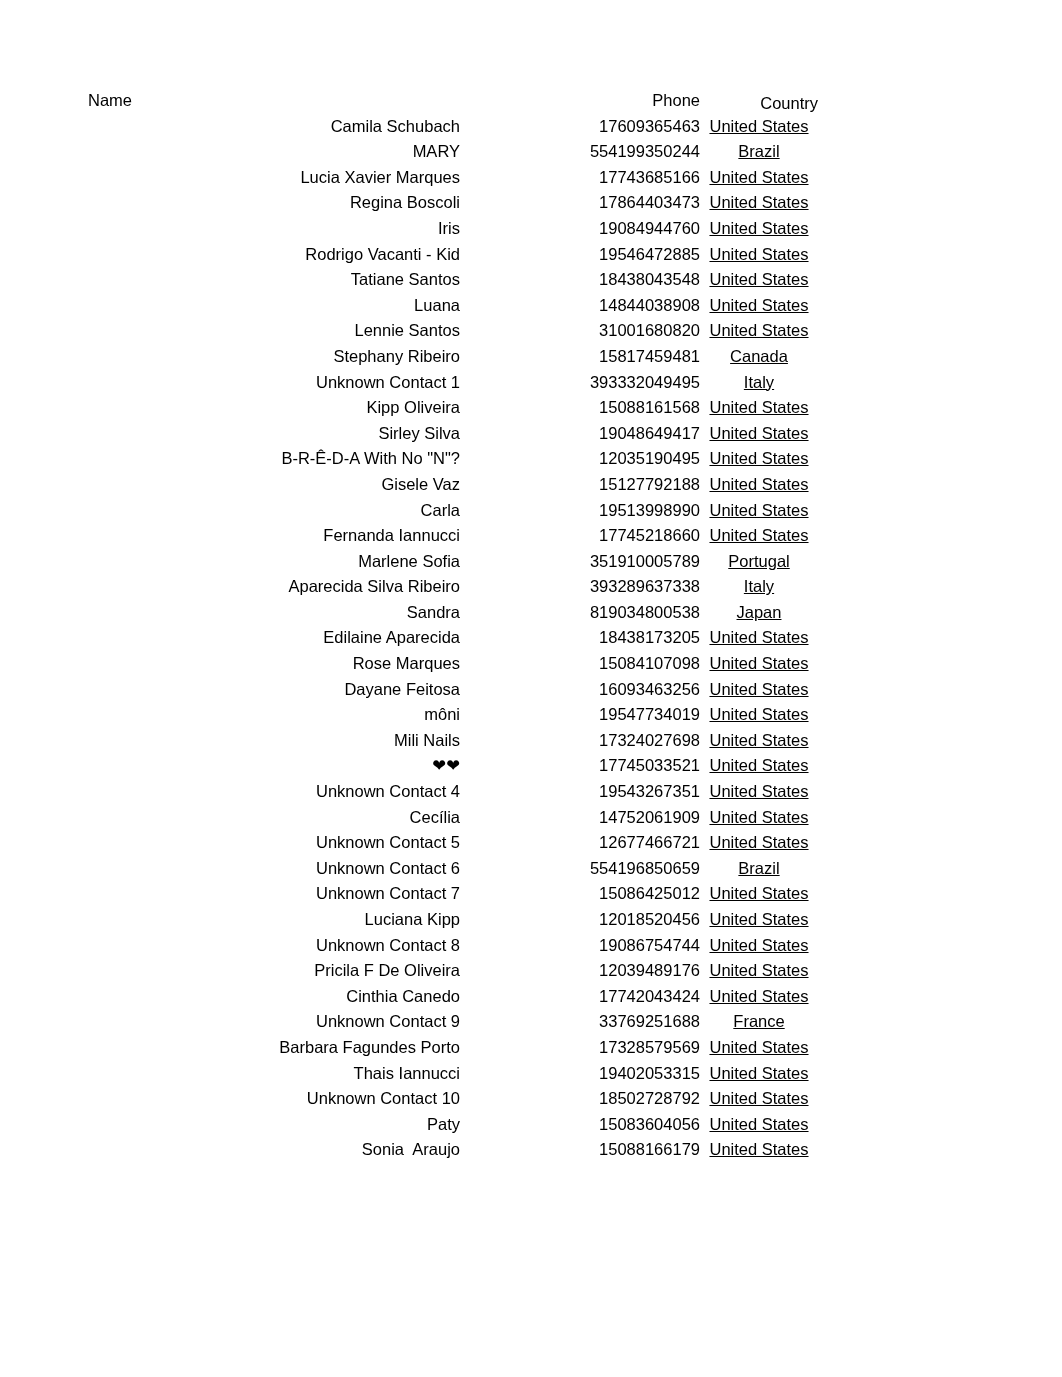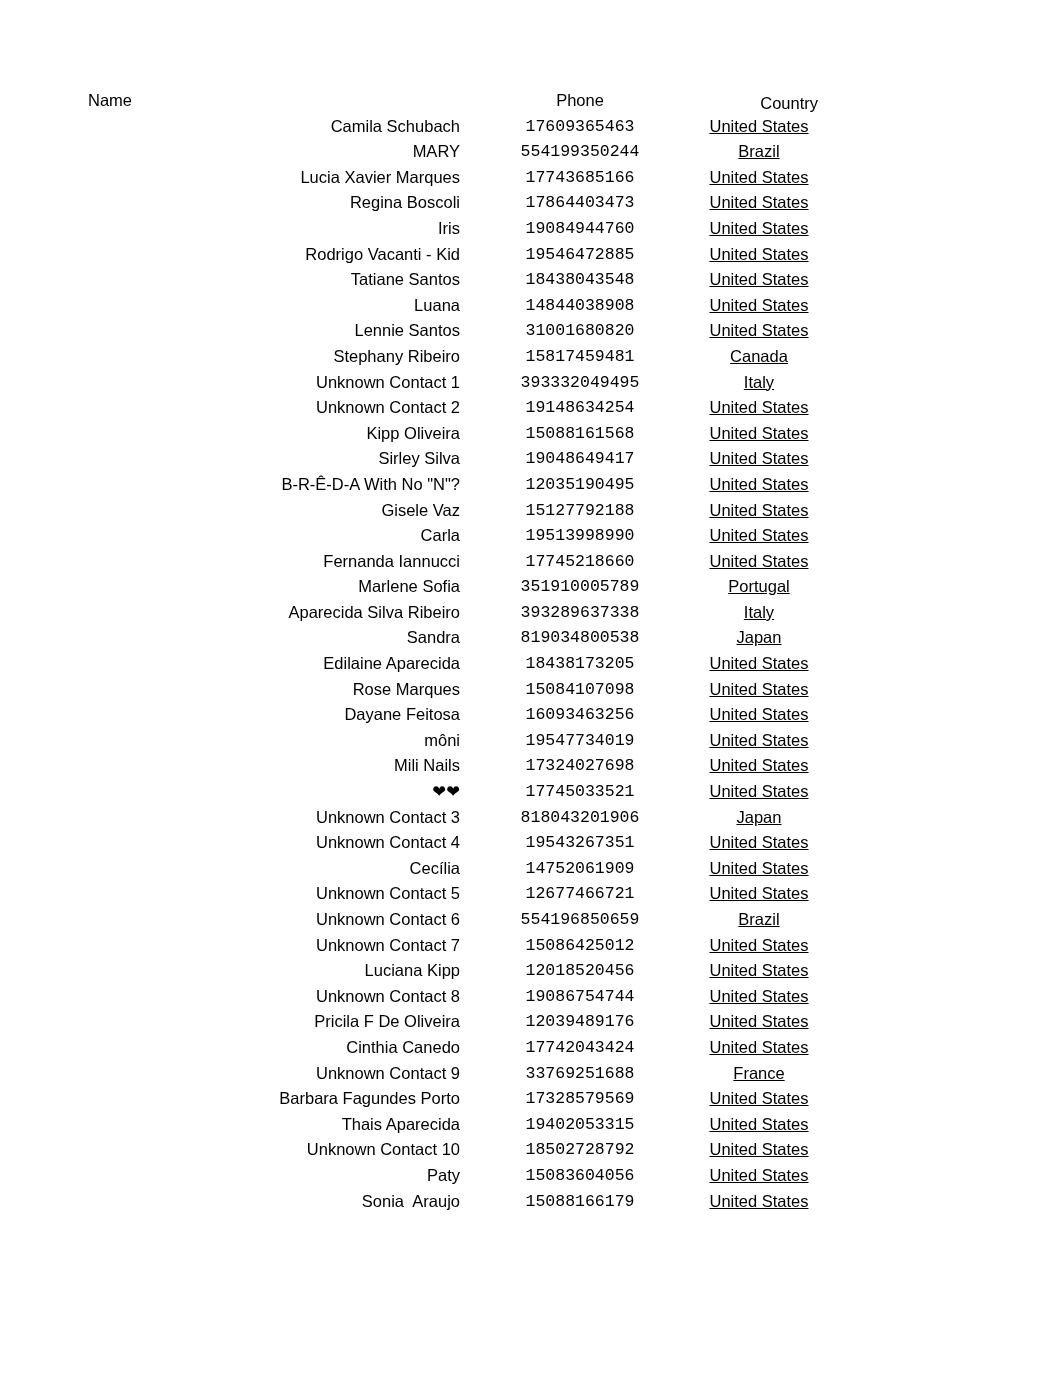--- a/index.html
+++ b/index.html
@@ -48,38 +48,37 @@
   }
   thead th {
     font-weight: bold;
     font-size: 16.5px;
   }
   th.h-name {
     text-align: left;
     padding-left: 1px;
   }
   th.h-phone {
-    text-align: center;
+    text-align: right;
     padding-left: 0px;
     text-indent: 0;
   }
   th.h-country {
     text-align: right;
     padding-left: 8px;
     position: relative;
     top: 3px;
   }
   td.cell-name {
     text-align: right;
     padding-left: 1px;
   }
   td.cell-phone {
-    text-align: center;
+    text-align: right;
     padding-right: 4px;
-    font-family: Liberation Mono, monospace;
   }
   td.cell-country {
     text-align: center;
     padding-left: 5px;
     text-decoration: underline;
   }
 </style>
 </head>
 <body>
 
@@ -147,25 +146,20 @@
           <td class="cell-name">Stephany Ribeiro</td>
           <td class="cell-phone">15817459481</td>
           <td class="cell-country">Canada</td>
         </tr>
         <tr>
           <td class="cell-name">Unknown Contact 1</td>
           <td class="cell-phone">393332049495</td>
           <td class="cell-country">Italy</td>
         </tr>
         <tr>
-          <td class="cell-name">Unknown Contact 2</td>
-          <td class="cell-phone">19148634254</td>
-          <td class="cell-country">United States</td>
-        </tr>
-        <tr>
           <td class="cell-name">Kipp Oliveira</td>
           <td class="cell-phone">15088161568</td>
           <td class="cell-country">United States</td>
         </tr>
         <tr>
           <td class="cell-name">Sirley Silva</td>
           <td class="cell-phone">19048649417</td>
           <td class="cell-country">United States</td>
         </tr>
         <tr>
@@ -227,25 +221,20 @@
           <td class="cell-name">Mili Nails</td>
           <td class="cell-phone">17324027698</td>
           <td class="cell-country">United States</td>
         </tr>
         <tr>
           <td class="cell-name">❤❤</td>
           <td class="cell-phone">17745033521</td>
           <td class="cell-country">United States</td>
         </tr>
         <tr>
-          <td class="cell-name">Unknown Contact 3</td>
-          <td class="cell-phone">818043201906</td>
-          <td class="cell-country">Japan</td>
-        </tr>
-        <tr>
           <td class="cell-name">Unknown Contact 4</td>
           <td class="cell-phone">19543267351</td>
           <td class="cell-country">United States</td>
         </tr>
         <tr>
           <td class="cell-name">Cecília</td>
           <td class="cell-phone">14752061909</td>
           <td class="cell-country">United States</td>
         </tr>
         <tr>
@@ -287,21 +276,21 @@
           <td class="cell-name">Unknown Contact 9</td>
           <td class="cell-phone">33769251688</td>
           <td class="cell-country">France</td>
         </tr>
         <tr>
           <td class="cell-name">Barbara Fagundes Porto</td>
           <td class="cell-phone">17328579569</td>
           <td class="cell-country">United States</td>
         </tr>
         <tr>
-          <td class="cell-name">Thais Aparecida</td>
+          <td class="cell-name">Thais Iannucci</td>
           <td class="cell-phone">19402053315</td>
           <td class="cell-country">United States</td>
         </tr>
         <tr>
           <td class="cell-name">Unknown Contact 10</td>
           <td class="cell-phone">18502728792</td>
           <td class="cell-country">United States</td>
         </tr>
         <tr>
           <td class="cell-name">Paty</td>

